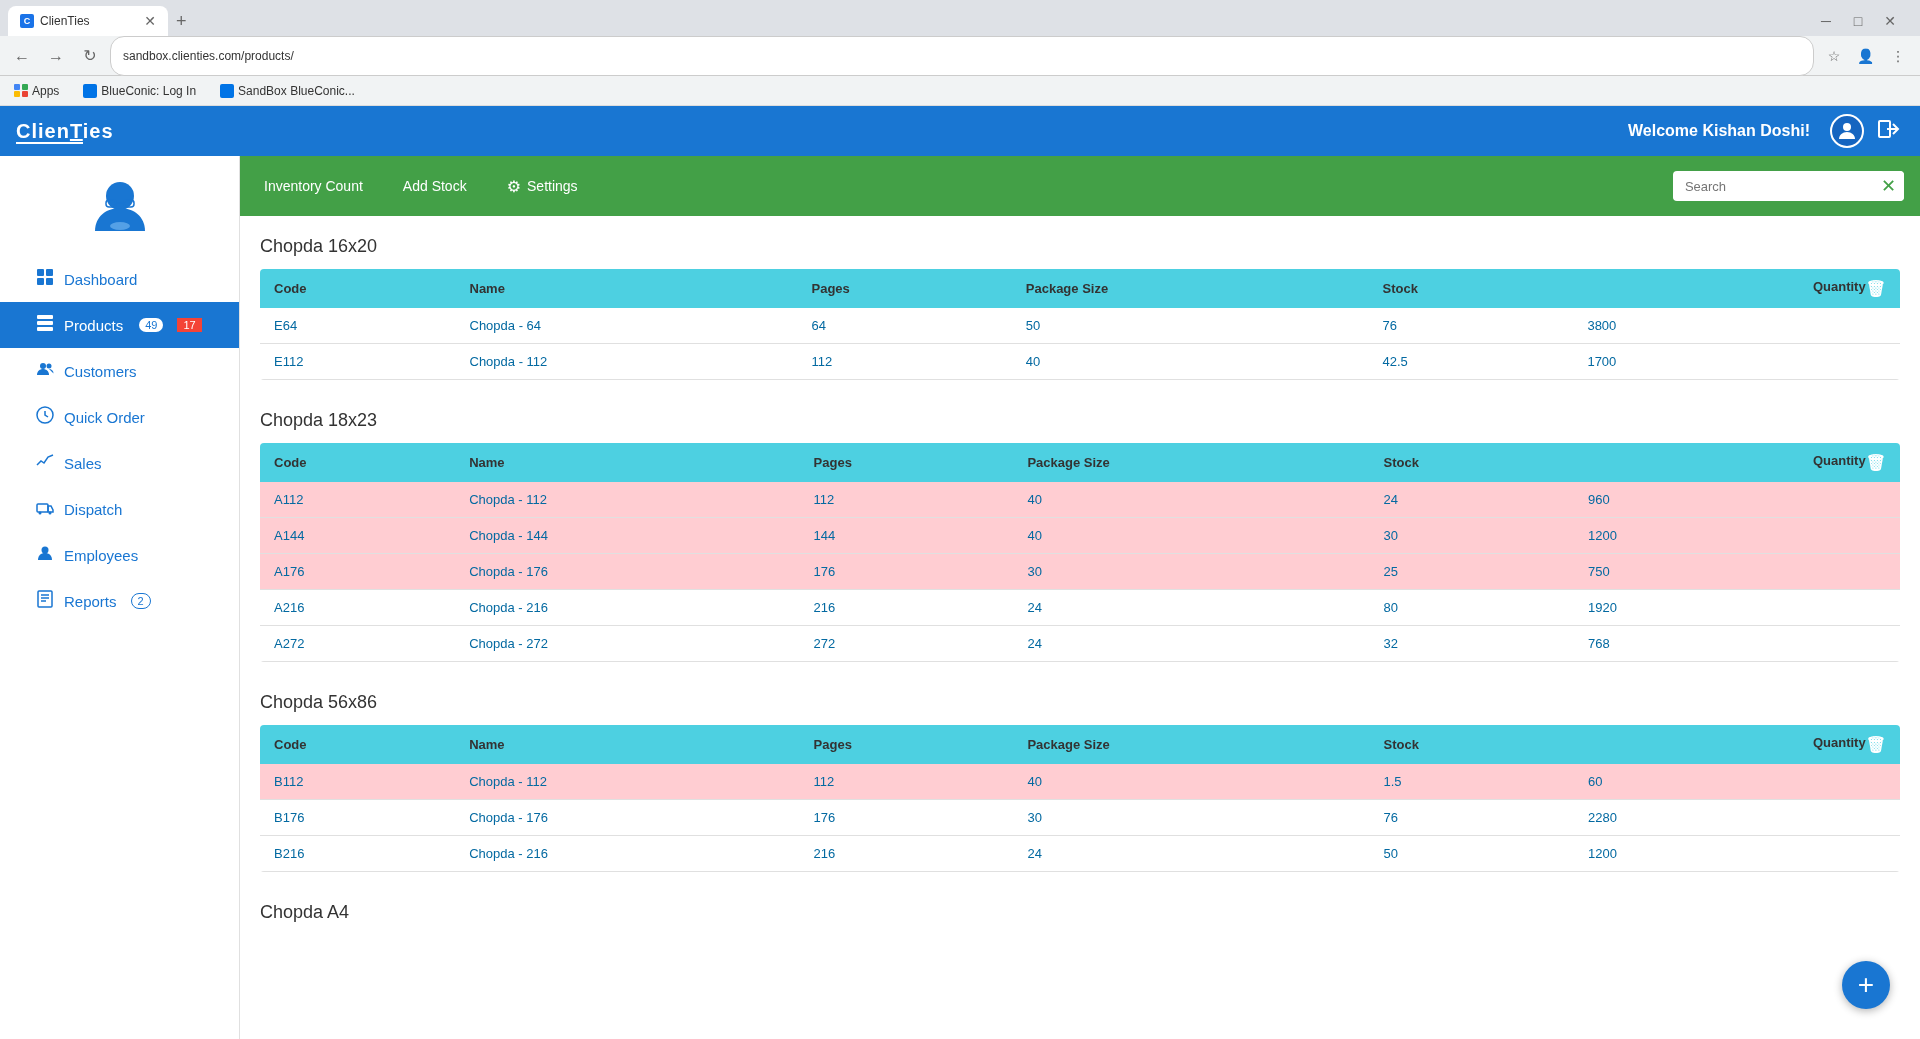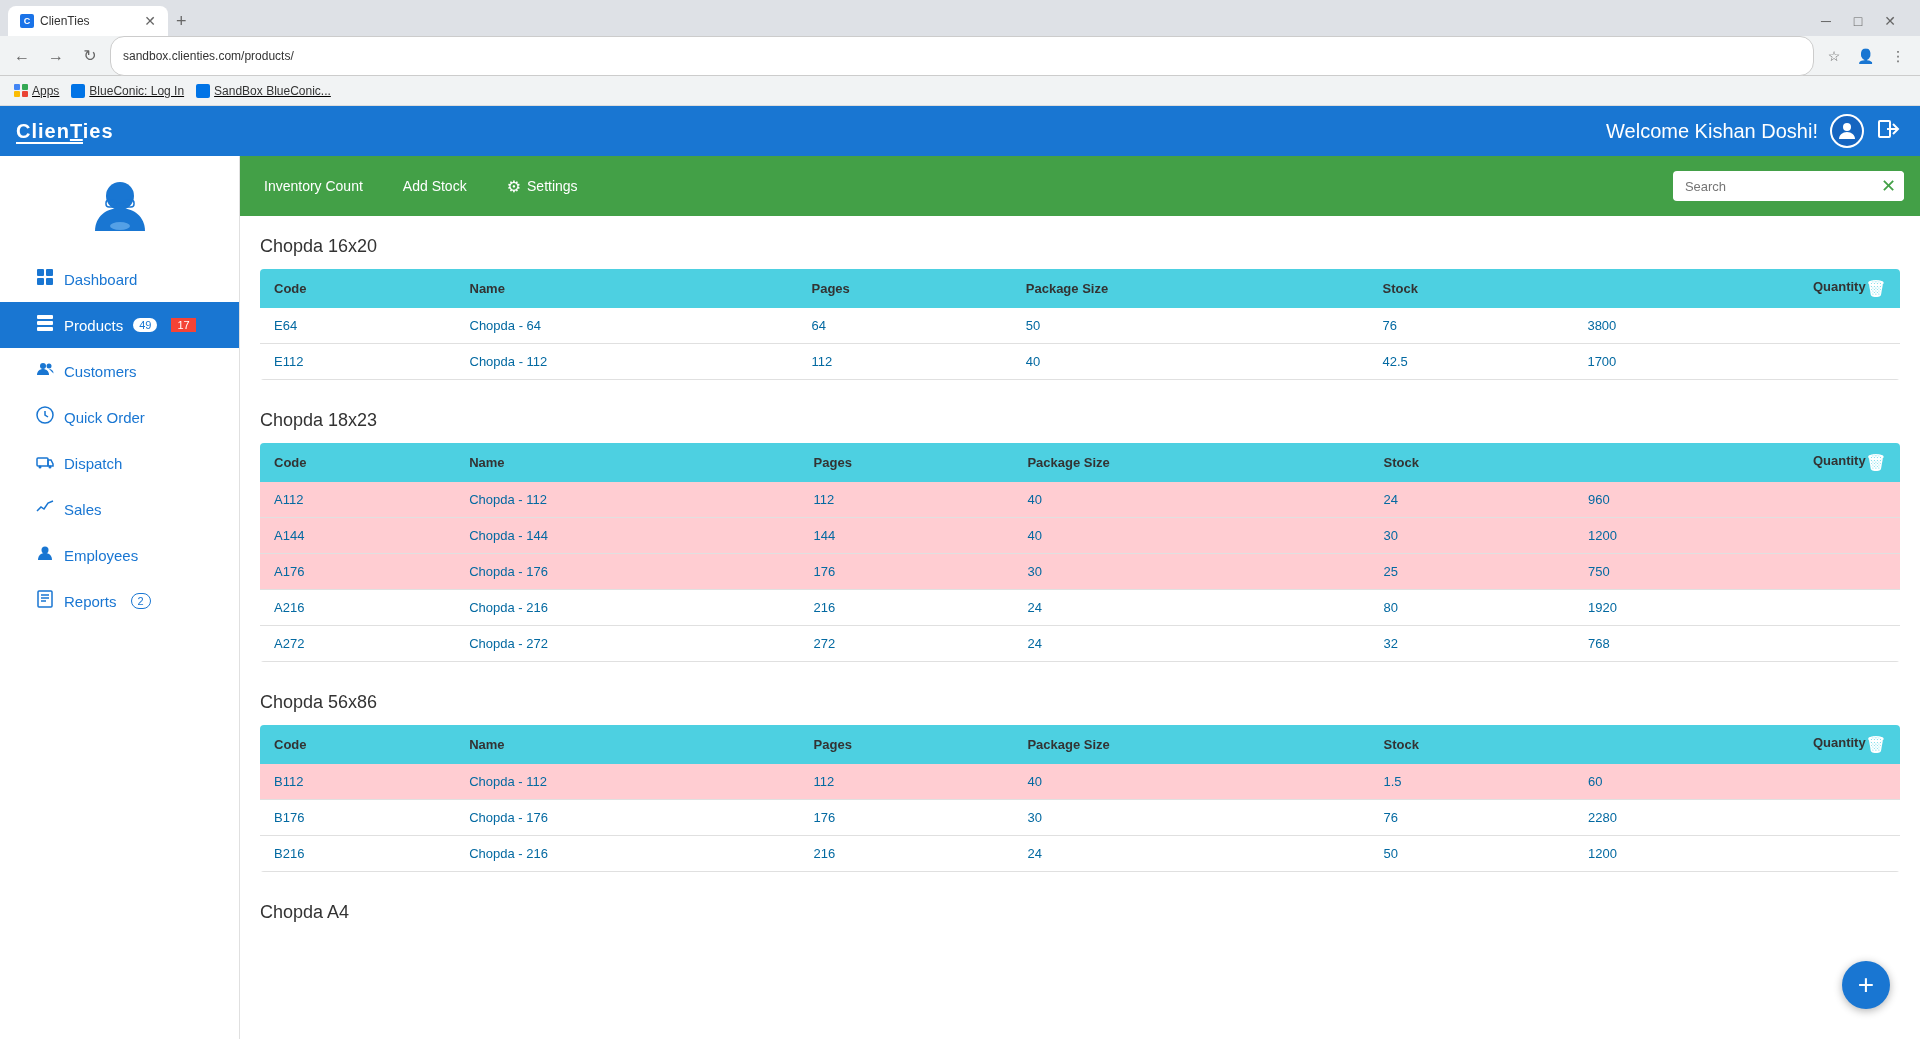--- a/index.html
+++ b/index.html
@@ -105,24 +105,24 @@
       width: 28px;
       height: 28px;
       display: flex;
       align-items: center;
       justify-content: center;
     }
     .bookmarks-bar {
       background: #f1f3f4;
       padding: 4px 8px;
       display: flex;
+      gap: 12px;
       font-size: 12px;
       border-bottom: 1px solid #ddd;
       height: 30px;
-      text-decoration: underline;
     }
     .bookmark-item {
       display: flex;
       align-items: center;
       gap: 4px;
       color: #333;
       cursor: pointer;
       padding: 2px 6px;
       border-radius: 4px;
     }
@@ -153,23 +153,24 @@
     .app-logo {
       font-size: 20px;
       font-weight: bold;
       color: white;
       letter-spacing: 1px;
       text-decoration: none;
     }
     .app-logo span { border-bottom: 2px solid white; }
     .nav-spacer { flex: 1; }
     .welcome-text {
-      font-size: 20px;
-      color: white;
-      margin-right: 12px;
+      font-size: 16px;
+      color: white;
+      margin-right: 20px;
+      font-weight: bold;
     }
     .avatar-circle {
       width: 34px;
       height: 34px;
       background: #1565c0;
       border-radius: 50%;
       display: flex;
       align-items: center;
       justify-content: center;
       color: white;
@@ -237,21 +238,21 @@
     .badge {
       display: inline-flex;
       align-items: center;
       justify-content: center;
       background: #1976d2;
       color: white;
       border-radius: 10px;
       font-size: 11px;
       padding: 1px 6px;
       min-width: 20px;
-      margin-left: 0;
+      margin-left: 6px;
     }
     .nav-item.active .badge {
       background: white;
       color: #1976d2;
     }
     .badge-red {
       background: #f44336;
       color: white;
       border-radius: 0;
       font-size: 11px;
@@ -539,37 +540,37 @@
             <svg width="18" height="18" viewBox="0 0 18 18" fill="#1976d2">
                 <circle cx="9" cy="9" r="8" fill="none" stroke="#1976d2" stroke-width="1.5"></circle>
                 <path d="M9 5v4l3 2" stroke="#1976d2" stroke-width="1.5" fill="none"></path>
               </svg>
           </span>
           <span>Quick Order</span>
         </a>
 
         <a class="nav-item">
           <span class="nav-icon">
+            <svg width="18" height="18" viewBox="0 0 18 18" fill="none" stroke="#1976d2" stroke-width="1.5">
+                <polyline points="1,13 5,9 8,11 12,5 17,3"></polyline>
+              </svg>
+          </span>
+          <span>Sales</span>
+        </a>
+
+        <a class="nav-item">
+          <span class="nav-icon">
             <svg width="18" height="18" viewBox="0 0 18 18" fill="#1976d2">
                 <rect x="1" y="6" width="11" height="8" rx="1" fill="none" stroke="#1976d2" stroke-width="1.5"></rect>
                 <path d="M12 8h3l2 4v2h-5V8z" fill="none" stroke="#1976d2" stroke-width="1.5"></path>
                 <circle cx="4" cy="15" r="1.5"></circle>
                 <circle cx="14" cy="15" r="1.5"></circle>
               </svg>
           </span>
           <span>Dispatch</span>
-        </a>
-
-        <a class="nav-item">
-          <span class="nav-icon">
-            <svg width="18" height="18" viewBox="0 0 18 18" fill="none" stroke="#1976d2" stroke-width="1.5">
-                <polyline points="1,13 5,9 8,11 12,5 17,3"></polyline>
-              </svg>
-          </span>
-          <span>Sales</span>
         </a>
 
         <a class="nav-item">
           <span class="nav-icon">
             <svg width="18" height="18" viewBox="0 0 18 18" fill="#1976d2">
                 <circle cx="9" cy="6" r="3.5"></circle>
                 <path d="M2 16c0-4.5 3-7 7-7s7 2.5 7 7"></path>
               </svg>
           </span>
           <span>Employees</span>

